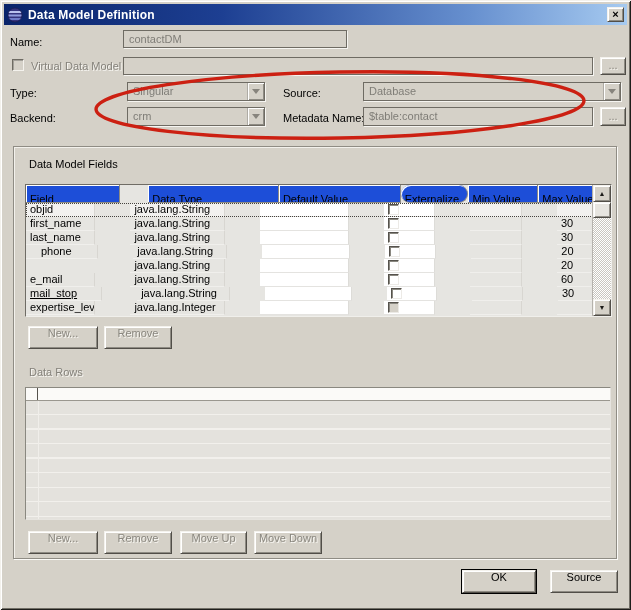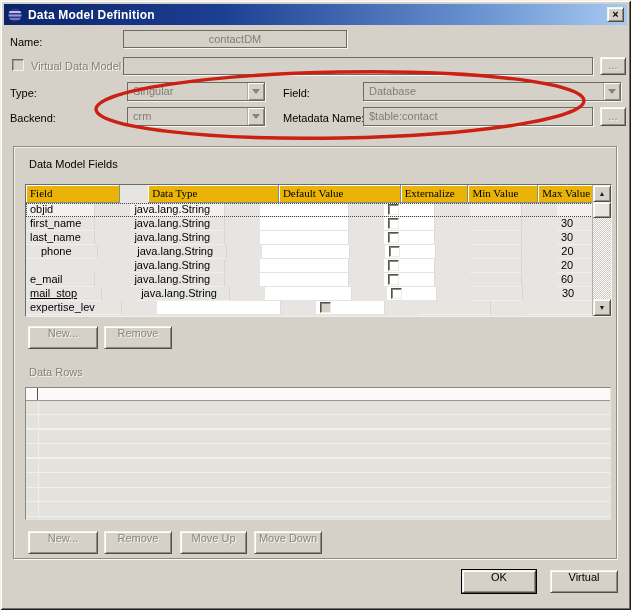--- a/index.html
+++ b/index.html
@@ -68,24 +68,23 @@
   }
   
   .table {
     position:absolute; left:11px; top:37px; width:587px; height:133px;
     background:#e6e5e1;
     border:1px solid; border-color:#6f6c65 #f0efeb #f0efeb #6f6c65;
     overflow:hidden;
   }
   .thead { display:flex; height:18px; }
   .th {
-    background:#eab308; padding:2px 4px; white-space:nowrap; overflow:hidden;
+    background:#1d4ed8; padding:8px 4px; white-space:nowrap; overflow:hidden;
     border-right:1px solid #8e8b83; border-bottom:1px solid #8e8b83;
     box-shadow: inset 1px 1px 0 #fff;
-    font-family: Liberation Serif, serif;
   }
   .trow { display:flex; height:14px;gap:35px; }
   .trow.selected { outline:1px dotted #45433e; outline-offset:-1px; }
   .trow.selected .tcell:not(.white) { background:#f2f1ef; }
   .tcell {
     background:#e6e5e1; padding:0 4px; line-height:13px; white-space:nowrap; overflow:hidden;
     border-right:1px solid #d8d6d1; border-bottom:1px solid #f0efec;
   }
   .tcell.white { background:#fff; border-bottom:1px solid #e4e3e0; border-right:1px solid #dddcd8; }
   .cb {
@@ -157,35 +156,35 @@
       </g>
       <circle cx="8" cy="8" r="7" fill="none" stroke="#1d1d50" stroke-width="0.8"></circle>
     </svg>
     <span class="title">Data Model Definition</span>
   </div>
   <div class="close-btn">
     <span>×</span>
   </div>
 
   <span class="lbl" style="left:10px; top:36px;">Name:</span>
-  <div class="field" style="left:123px; top:30px; width:224px; height:18px;text-align:center;">contactDM</div>
+  <div class="field" style="left:123px; top:30px; width:224px; height:18px;">contactDM</div>
 
   <span class="checkbox" style="left:12px; top:59px;"></span>
   <span class="lbl dis" style="left:31px; top:60px;">Virtual Data Model</span>
   <div class="field" style="left:123px; top:57px; width:470px; height:18px;"></div>
   <div class="btn dis" style="left:600px; top:57px; width:26px; height:18px; padding-top:1px;"><span>...</span></div>
 
   <span class="lbl" style="left:10px; top:87px;">Type:</span>
   <div class="combo" style="left:127px; top:82px; width:138px; height:19px;">
     <span class="combo-text">Singular</span>
     <span class="combo-btn">
         <span class="arrow-down"></span>
       </span>
   </div>
-  <span class="lbl" style="left:283px; top:87px;">Field:</span>
+  <span class="lbl" style="left:283px; top:87px;">Source:</span>
   <div class="combo" style="left:363px; top:82px; width:258px; height:19px;">
     <span class="combo-text">Database</span>
     <span class="combo-btn">
         <span class="arrow-down"></span>
       </span>
   </div>
 
   <span class="lbl" style="left:10px; top:112px;">Backend:</span>
   <div class="combo" style="left:127px; top:107px; width:138px; height:19px;">
     <span class="combo-text">crm</span>
@@ -203,21 +202,21 @@
 
   <div class="panel">
 
     <span class="lbl" style="left:15px; top:11px;">Data Model Fields</span>
 
     <div class="table">
       <div class="thead">
           <div class="th" style="width: 96px;">Field</div>
           <div class="th" style="width: 133px; margin-left: 28px;">Data Type</div>
           <div class="th" style="width: 124px;">Default Value</div>
-          <div class="th" style="width: 69px;">Externalize</div>
+          <div class="th" style="width: 69px; border-radius: 9px;">Externalize</div>
           <div class="th" style="width: 71px;">Min Value</div>
           <div class="th" style="width: 74px;">Max Value</div>
         </div>
       <div>
           <div class="trow selected">
             <div class="tcell" style="width: 96px;">objid</div>
             <div class="tcell" style="width: 133px;">java.lang.String</div>
             <div class="tcell white" style="width: 124px;"></div>
             <div class="tcell white" style="width: 69px;"><span class="cb"></span></div>
             <div class="tcell" style="width: 71px;"></div>
@@ -266,20 +265,21 @@
           <div class="trow">
             <div class="tcell" style="width: 108px; text-decoration: underline;">mail_stop</div>
             <div class="tcell" style="width: 133px;">java.lang.String</div>
             <div class="tcell white" style="width: 124px;"></div>
             <div class="tcell white" style="width: 69px;"><span class="cb"></span></div>
             <div class="tcell" style="width: 71px;"></div>
             <div class="tcell" style="width: 74px;">30</div>
           </div>
           <div class="trow">
             <div class="tcell" style="width: 96px;">expertise_lev</div>
+            <div class="tcell" style="width: 133px;">java.lang.Integer</div>
             <div class="tcell white" style="width: 124px;"></div>
             <div class="tcell white" style="width: 69px;"><span class="cb dis"></span></div>
             <div class="tcell" style="width: 71px;"></div>
             <div class="tcell" style="width: 74px;"></div>
           </div>
         </div>
       <div class="vscroll">
         <div class="sbtn sb-up">
             <span>▲</span>
           </div>
@@ -303,15 +303,15 @@
       <div class="ebody"></div>
     </div>
 
     <div class="btn dis" style="left:14px; top:384px; width:70px; height:23px;"><span>New...</span></div>
     <div class="btn dis" style="left:90px; top:384px; width:68px; height:23px;"><span>Remove</span></div>
     <div class="btn dis" style="left:240px; top:384px; width:68px; height:23px;"><span>Move Down</span></div>
     <div class="btn dis" style="left:166px; top:384px; width:67px; height:23px;"><span>Move Up</span></div>
   </div>
 
   <div class="btn ok" style="left:462px; top:570px; width:74px; height:23px;"><span>OK</span></div>
-  <div class="btn" style="left:550px; top:570px; width:68px; height:23px;"><span>Virtual</span></div>
+  <div class="btn" style="left:550px; top:570px; width:68px; height:23px;"><span>Source</span></div>
 
 </div>
 
 </body></html>

